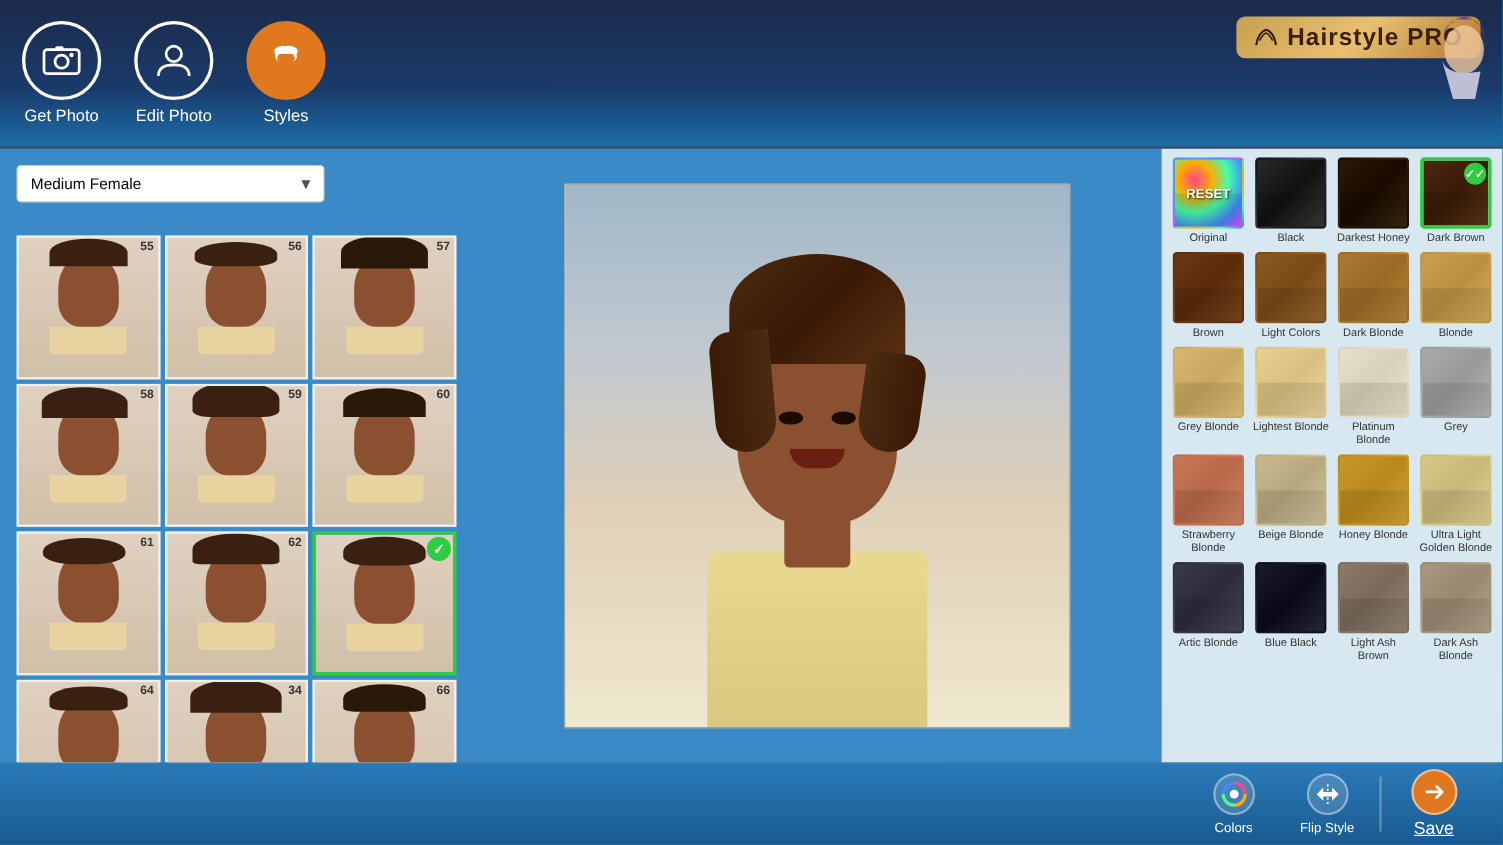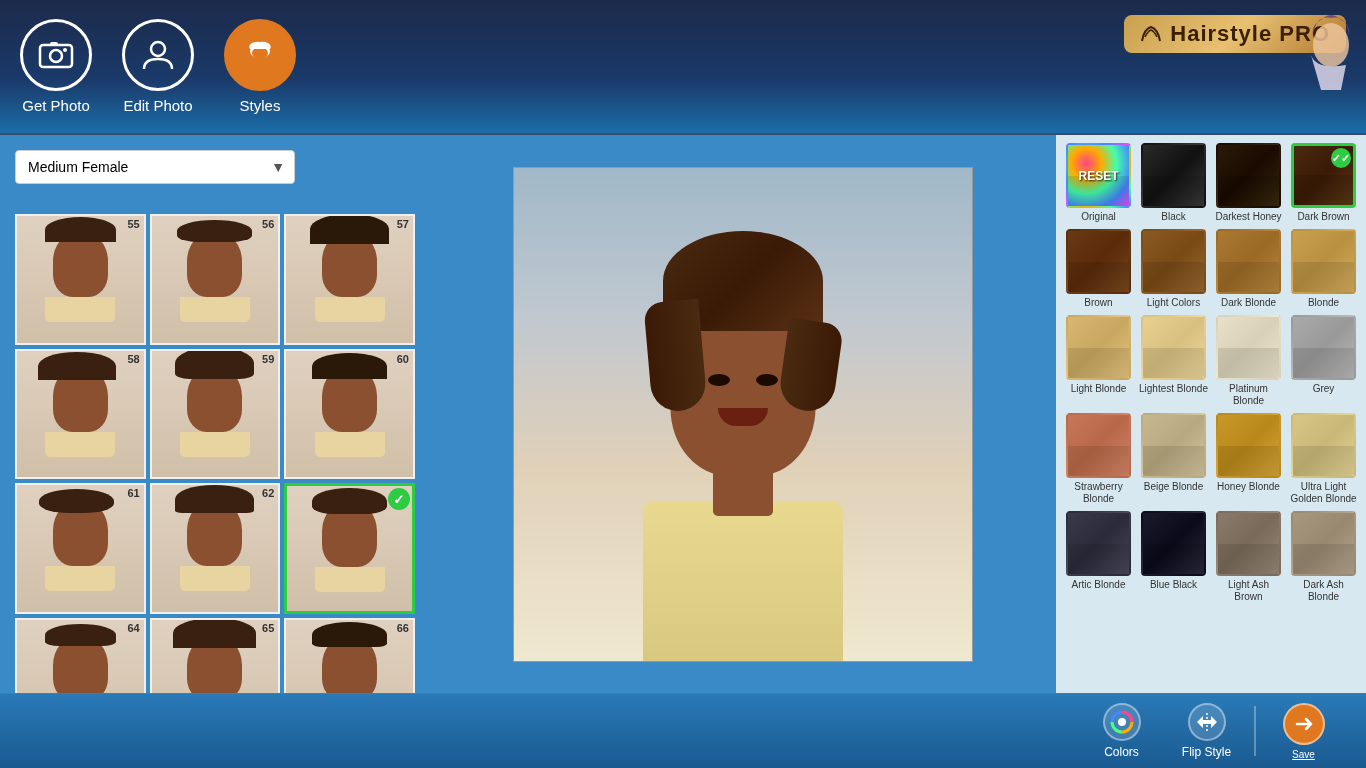--- a/index.html
+++ b/index.html
@@ -605,21 +605,21 @@
         <span class="style-number">64</span>
         <div class="thumb-container">
           <div class="face-sim" style="background:#8a5030;">
             <div class="hair-sim-top" style="background:#3a2010;height:22px;border-radius:50% 50% 20% 20%;left:-8px;right:-8px;top:-12px;"></div>
           </div>
           <div class="body-sim" style="background:#e8d4a0;width:70px;height:25px;"></div>
         </div>
       </div>
 
       <div class="style-item">
-        <span class="style-number">65</span>
+        <span class="style-number">34</span>
         <div class="thumb-container">
           <div class="face-sim" style="background:#8a5030;">
             <div class="hair-sim-top" style="background:#3a2010;height:30px;border-radius:60% 60% 0 0;left:-14px;right:-14px;top:-18px;"></div>
           </div>
           <div class="body-sim" style="background:#e8d4a0;width:70px;height:25px;"></div>
         </div>
       </div>
 
       <div class="style-item">
         <span class="style-number">66</span>
@@ -704,21 +704,21 @@
         <span class="color-label">Dark Blonde</span>
       </div>
 
       <div class="color-item">
         <div class="color-swatch swatch-blonde"></div>
         <span class="color-label">Blonde</span>
       </div>
 
       <div class="color-item">
         <div class="color-swatch swatch-light-blonde"></div>
-        <span class="color-label">Light Blonde</span>
+        <span class="color-label">Grey Blonde</span>
       </div>
 
       <div class="color-item">
         <div class="color-swatch swatch-lightest-blonde"></div>
         <span class="color-label">Lightest Blonde</span>
       </div>
 
       <div class="color-item">
         <div class="color-swatch swatch-platinum-blonde"></div>
         <span class="color-label">Platinum Blonde</span>
@@ -802,16 +802,16 @@
   </div>
 
   <div class="toolbar-divider"></div>
 
   <div class="save-toolbar-item">
     <div class="save-icon-circle">
       <svg width="24" height="24" viewBox="0 0 24 24">
         <path d="M5 12 L19 12 M14 7 L19 12 L14 17" stroke="white" stroke-width="2.5" fill="none" stroke-linecap="round" stroke-linejoin="round"></path>
       </svg>
     </div>
-    <span class="nav-label" style="font-size:10px;text-decoration:underline;">Save</span>
+    <span class="nav-label" style="font-size:16px;text-decoration:underline;">Save</span>
   </div>
 
 </div>
 
 </body></html>

